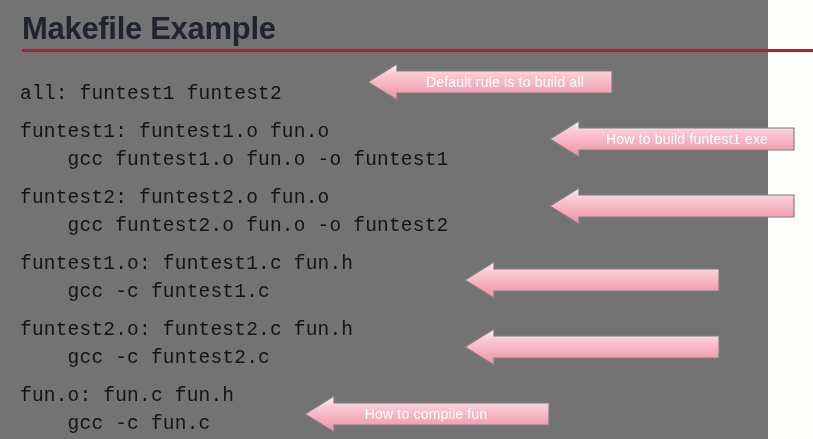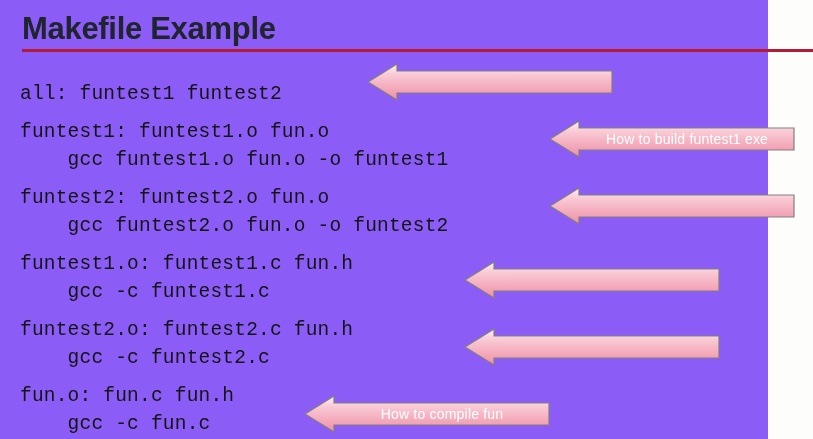--- a/index.html
+++ b/index.html
@@ -13,21 +13,21 @@
     font-family: "Liberation Sans", sans-serif;
     overflow: hidden;
     position: relative;
   }
 
   #slide {
     position: absolute;
     left: 0; top: 0;
     width: 768px;
     height: 439px;
-    background: #8b5cf6;
+    background: #737373;
   }
 
   
   #slide-title {
     position: absolute;
     left: 22px;
     top: 11px;
     font-size: 31px;
     font-weight: bold;
     color: #20242e;
@@ -104,20 +104,21 @@
         <svg width="246" height="38">
           <defs>
             <linearGradient id="grad0" x1="0" y1="0" x2="0" y2="1">
               <stop offset="0" stop-color="#fdf0f2"></stop>
               <stop offset="0.3" stop-color="#f9c9d4"></stop>
               <stop offset="1" stop-color="#ef8fa5"></stop>
             </linearGradient>
           </defs>
           <polygon points="1,19 30,1 30,8 245,8 245,30 30,30 30,37" fill="url(#grad0)" stroke="#808080" stroke-width="1.2" stroke-linejoin="miter"></polygon>
         </svg>
+        <div class="callout-label" style="left: 30px; width: 216px;">Default rule is to build all</div>
       </div>
       <div class="callout" id="callout-link-funtest1" style="left: 549px; top: 120px; width: 246px;">
         <svg width="246" height="38">
           <defs>
             <linearGradient id="grad1" x1="0" y1="0" x2="0" y2="1">
               <stop offset="0" stop-color="#fdf0f2"></stop>
               <stop offset="0.3" stop-color="#f9c9d4"></stop>
               <stop offset="1" stop-color="#ef8fa5"></stop>
             </linearGradient>
           </defs>
@@ -165,17 +166,17 @@
         <svg width="246" height="38">
           <defs>
             <linearGradient id="grad5" x1="0" y1="0" x2="0" y2="1">
               <stop offset="0" stop-color="#fdf0f2"></stop>
               <stop offset="0.3" stop-color="#f9c9d4"></stop>
               <stop offset="1" stop-color="#ef8fa5"></stop>
             </linearGradient>
           </defs>
           <polygon points="1,19 30,1 30,8 245,8 245,30 30,30 30,37" fill="url(#grad5)" stroke="#808080" stroke-width="1.2" stroke-linejoin="miter"></polygon>
         </svg>
-        <div class="callout-label" style="left: 30px; width: 216px;">How to compile fun</div>
+        <div class="callout-label" style="left: 14px; width: 216px;">How to compile fun</div>
       </div>
     </div>
 
 </div>
 
 </body></html>

